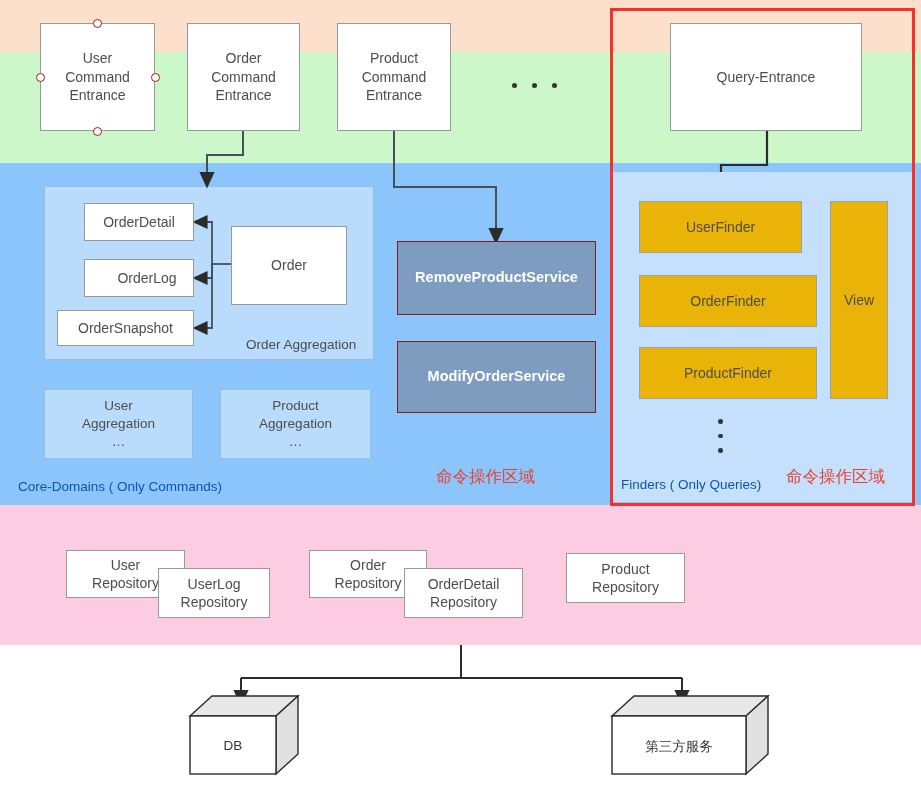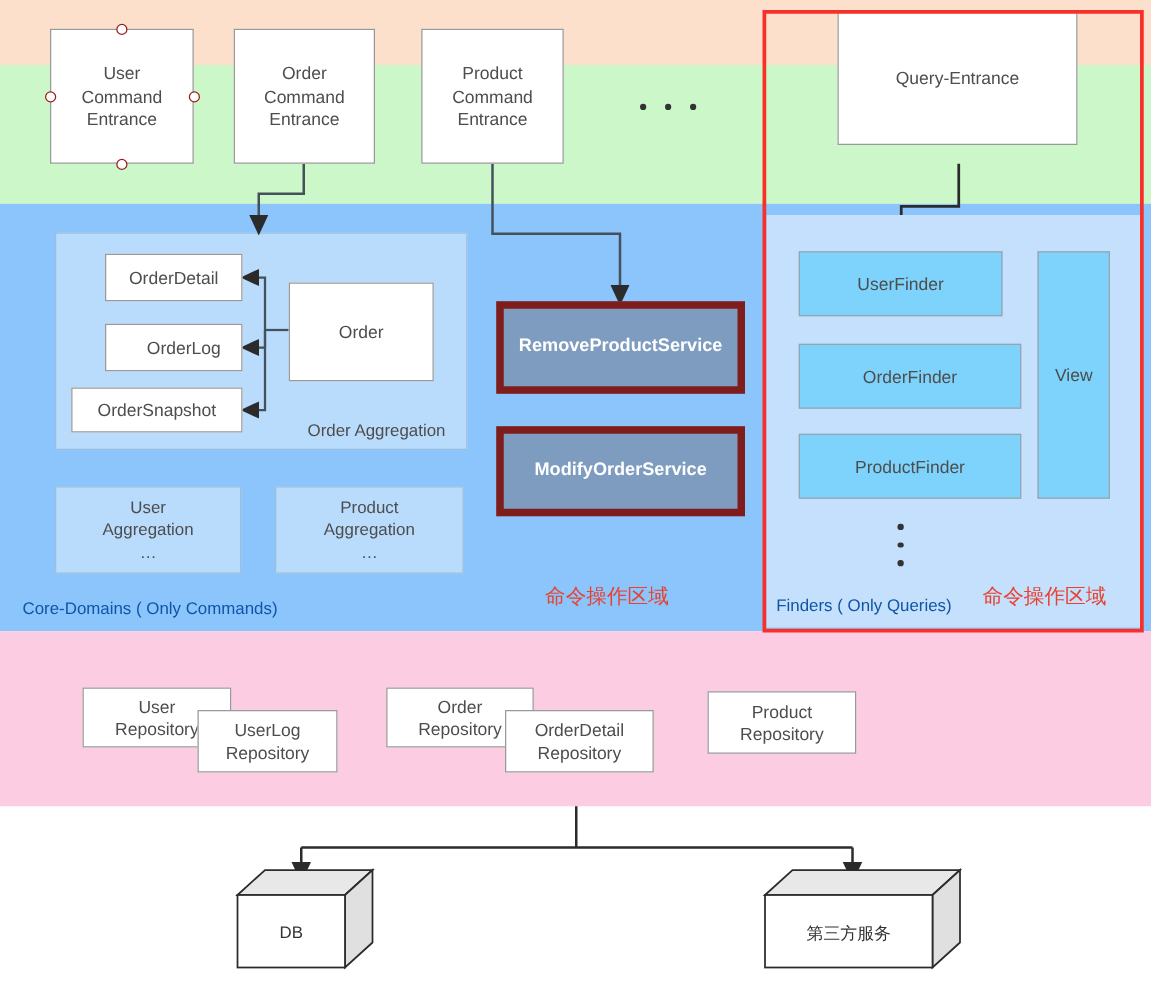--- a/index.html
+++ b/index.html
@@ -41,27 +41,27 @@
     color: #4d4d4d;
     line-height: 1.32;
     white-space: pre-line;
   }
   .node-white {
     background: #ffffff;
     border: 1px solid #999999;
     font-size: 14px;
   }
   .node-faint {
-    background: #7dd3fc;
+    background: #eab308;
     border: 1px solid #9aa3ab;
     font-size: 14px;
   }
   .node-service {
     background: #7D9CBF;
-    border: 6px solid #7f1d1d;
+    border: 1px solid #7f1d1d;
     color: #ffffff;
     font-weight: bold;
     font-size: 14.5px;
   }
   .node-agg {
     background: #B9DCFC;
     border: 1px solid #9cbedd;
     font-size: 13.5px;
   }
   .region-order-agg {
@@ -226,21 +226,21 @@
 Command
 Entrance</span>
   </div>
 
   <div class="dots-h" style="left:512px; top:83px;">
     <i></i>
       <i></i>
       <i></i>
   </div>
 
-  <div class="node node-white" style="left:670px; top:8px; width:192px; height:108px;justify-content:center;">
+  <div class="node node-white" style="left:670px; top:23px; width:192px; height:108px;justify-content:center;">
     <span>Query-Entrance</span>
   </div>
 
   <div class="node node-white" style="left:84px; top:203px; width:110px; height:38px;">
     <span>OrderDetail</span>
   </div>
   <div class="node node-white" style="left:84px; top:259px; width:110px; height:38px;padding-left:16px;">
     <span>OrderLog</span>
   </div>
   <div class="node node-white" style="left:57px; top:310px; width:137px; height:36px;">

